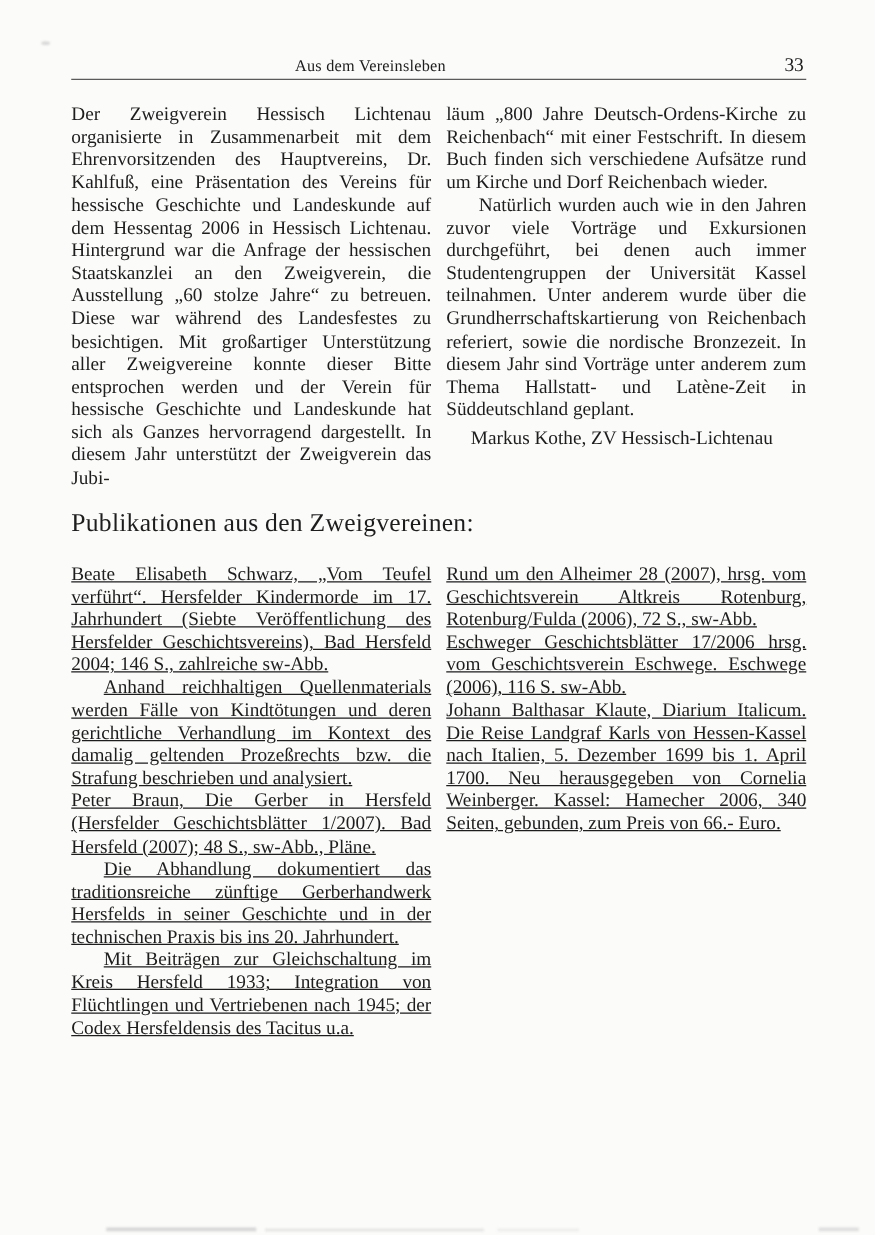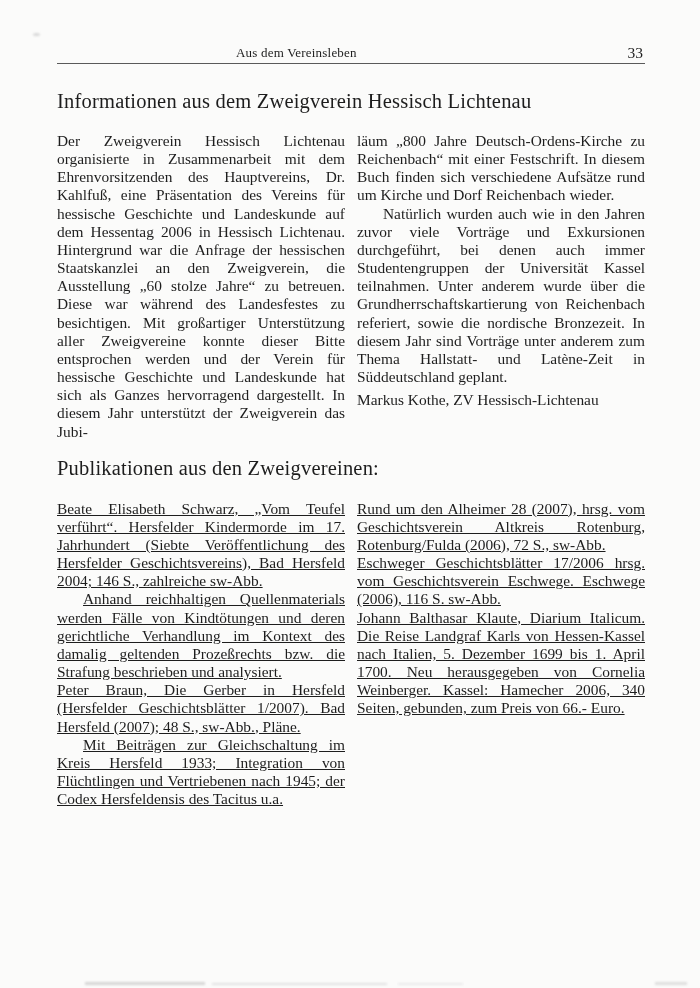--- a/index.html
+++ b/index.html
@@ -52,21 +52,21 @@
   p {
     margin: 0;
     font-size: 15.4px;
     line-height: 18.15px;
     text-align: justify;
     hyphens: auto;
     -webkit-hyphens: auto;
   }
   p.indent { text-indent: 26px; }
   p.signature {
-    text-align: left;
+    text-align: center;
     padding-right: 7px;
     margin-top: 5px;
     text-indent: 0;
   }
   .scan-speck {
     position: absolute;
     left: 33px; top: 33px;
     width: 7px; height: 3px;
     background: #c9c9c9;
     border-radius: 50%;
@@ -84,40 +84,40 @@
 
 <div class="scan-speck"></div>
 
 <div class="page">
 
   <div class="page-header">
     <span class="running-title">Aus dem Vereinsleben</span>
     <span class="page-number">33</span>
   </div>
 
-  <h1>Informationen aus dem Zweigverein Hessisch Lichtenau</h1>
 
   <div class="columns">
     <div class="col">
       <p>Der Zweigverein Hessisch Lichtenau organisierte in Zusammenarbeit mit dem Ehrenvorsitzenden des Hauptvereins, Dr. Kahlfuß, eine Präsentation des Vereins für hessische Geschichte und Landeskunde auf dem Hessentag 2006 in Hessisch Lichtenau. Hintergrund war die Anfrage der hessischen Staatskanzlei an den Zweigverein, die Ausstellung „60 stolze Jahre“ zu betreuen. Diese war während des Landesfestes zu besichtigen. Mit großartiger Unterstützung aller Zweigvereine konnte dieser Bitte entsprochen werden und der Verein für hessische Geschichte und Landeskunde hat sich als Ganzes hervorragend dargestellt. In diesem Jahr unterstützt der Zweigverein das Jubi-</p>
     </div>
     <div class="col">
       <p>läum „800 Jahre Deutsch-Ordens-Kirche zu Reichenbach“ mit einer Festschrift. In diesem Buch finden sich verschiedene Aufsätze rund um Kirche und Dorf Reichenbach wieder.</p>
       <p class="indent">Natürlich wurden auch wie in den Jahren zuvor viele Vorträge und Exkursionen durchgeführt, bei denen auch immer Studentengruppen der Universität Kassel teilnahmen. Unter anderem wurde über die Grundherrschaftskartierung von Reichenbach referiert, sowie die nordische Bronzezeit. In diesem Jahr sind Vorträge unter anderem zum Thema Hallstatt- und Latène-Zeit in Süddeutschland geplant.</p>
       <p class="signature">Markus Kothe, ZV Hessisch-Lichtenau</p>
     </div>
   </div>
 
   <h1 class="second">Publikationen aus den Zweigvereinen:</h1>
 
   <div class="columns pubs">
     <div class="col">
       <p>Beate Elisabeth Schwarz, „Vom Teufel verführt“. Hersfelder Kindermorde im 17. Jahrhundert (Siebte Veröffentlichung des Hersfelder Geschichtsvereins), Bad Hersfeld 2004; 146 S., zahlreiche sw-Abb.</p>
       <p class="indent">Anhand reichhaltigen Quellenmaterials werden Fälle von Kindtötungen und deren gerichtliche Verhandlung im Kontext des damalig geltenden Prozeßrechts bzw. die Strafung beschrieben und analysiert.</p>
       <p>Peter Braun, Die Gerber in Hersfeld (Hersfelder Geschichtsblätter 1/2007). Bad Hersfeld (2007); 48 S., sw-Abb., Pläne.</p>
+      <p class="indent">Die Abhandlung dokumentiert das traditionsreiche zünftige Gerberhandwerk Hersfelds in seiner Geschichte und in der technischen Praxis bis ins 20. Jahrhundert.</p>
       <p class="indent">Mit Beiträgen zur Gleichschaltung im Kreis Hersfeld 1933; Integration von Flüchtlingen und Vertriebenen nach 1945; der Codex Hersfeldensis des Tacitus u.a.</p>
     </div>
     <div class="col">
       <p>Rund um den Alheimer 28 (2007), hrsg. vom Geschichtsverein Altkreis Rotenburg, Rotenburg/Fulda (2006), 72 S., sw-Abb.</p>
       <p>Eschweger Geschichtsblätter 17/2006 hrsg. vom Geschichtsverein Eschwege. Eschwege (2006), 116 S. sw-Abb.</p>
       <p>Johann Balthasar Klaute, Diarium Italicum. Die Reise Landgraf Karls von Hessen-Kassel nach Italien, 5. Dezember 1699 bis 1. April 1700. Neu herausgegeben von Cornelia Weinberger. Kassel: Hamecher 2006, 340 Seiten, gebunden, zum Preis von 66.- Euro.</p>
     </div>
   </div>
 
 </div>

